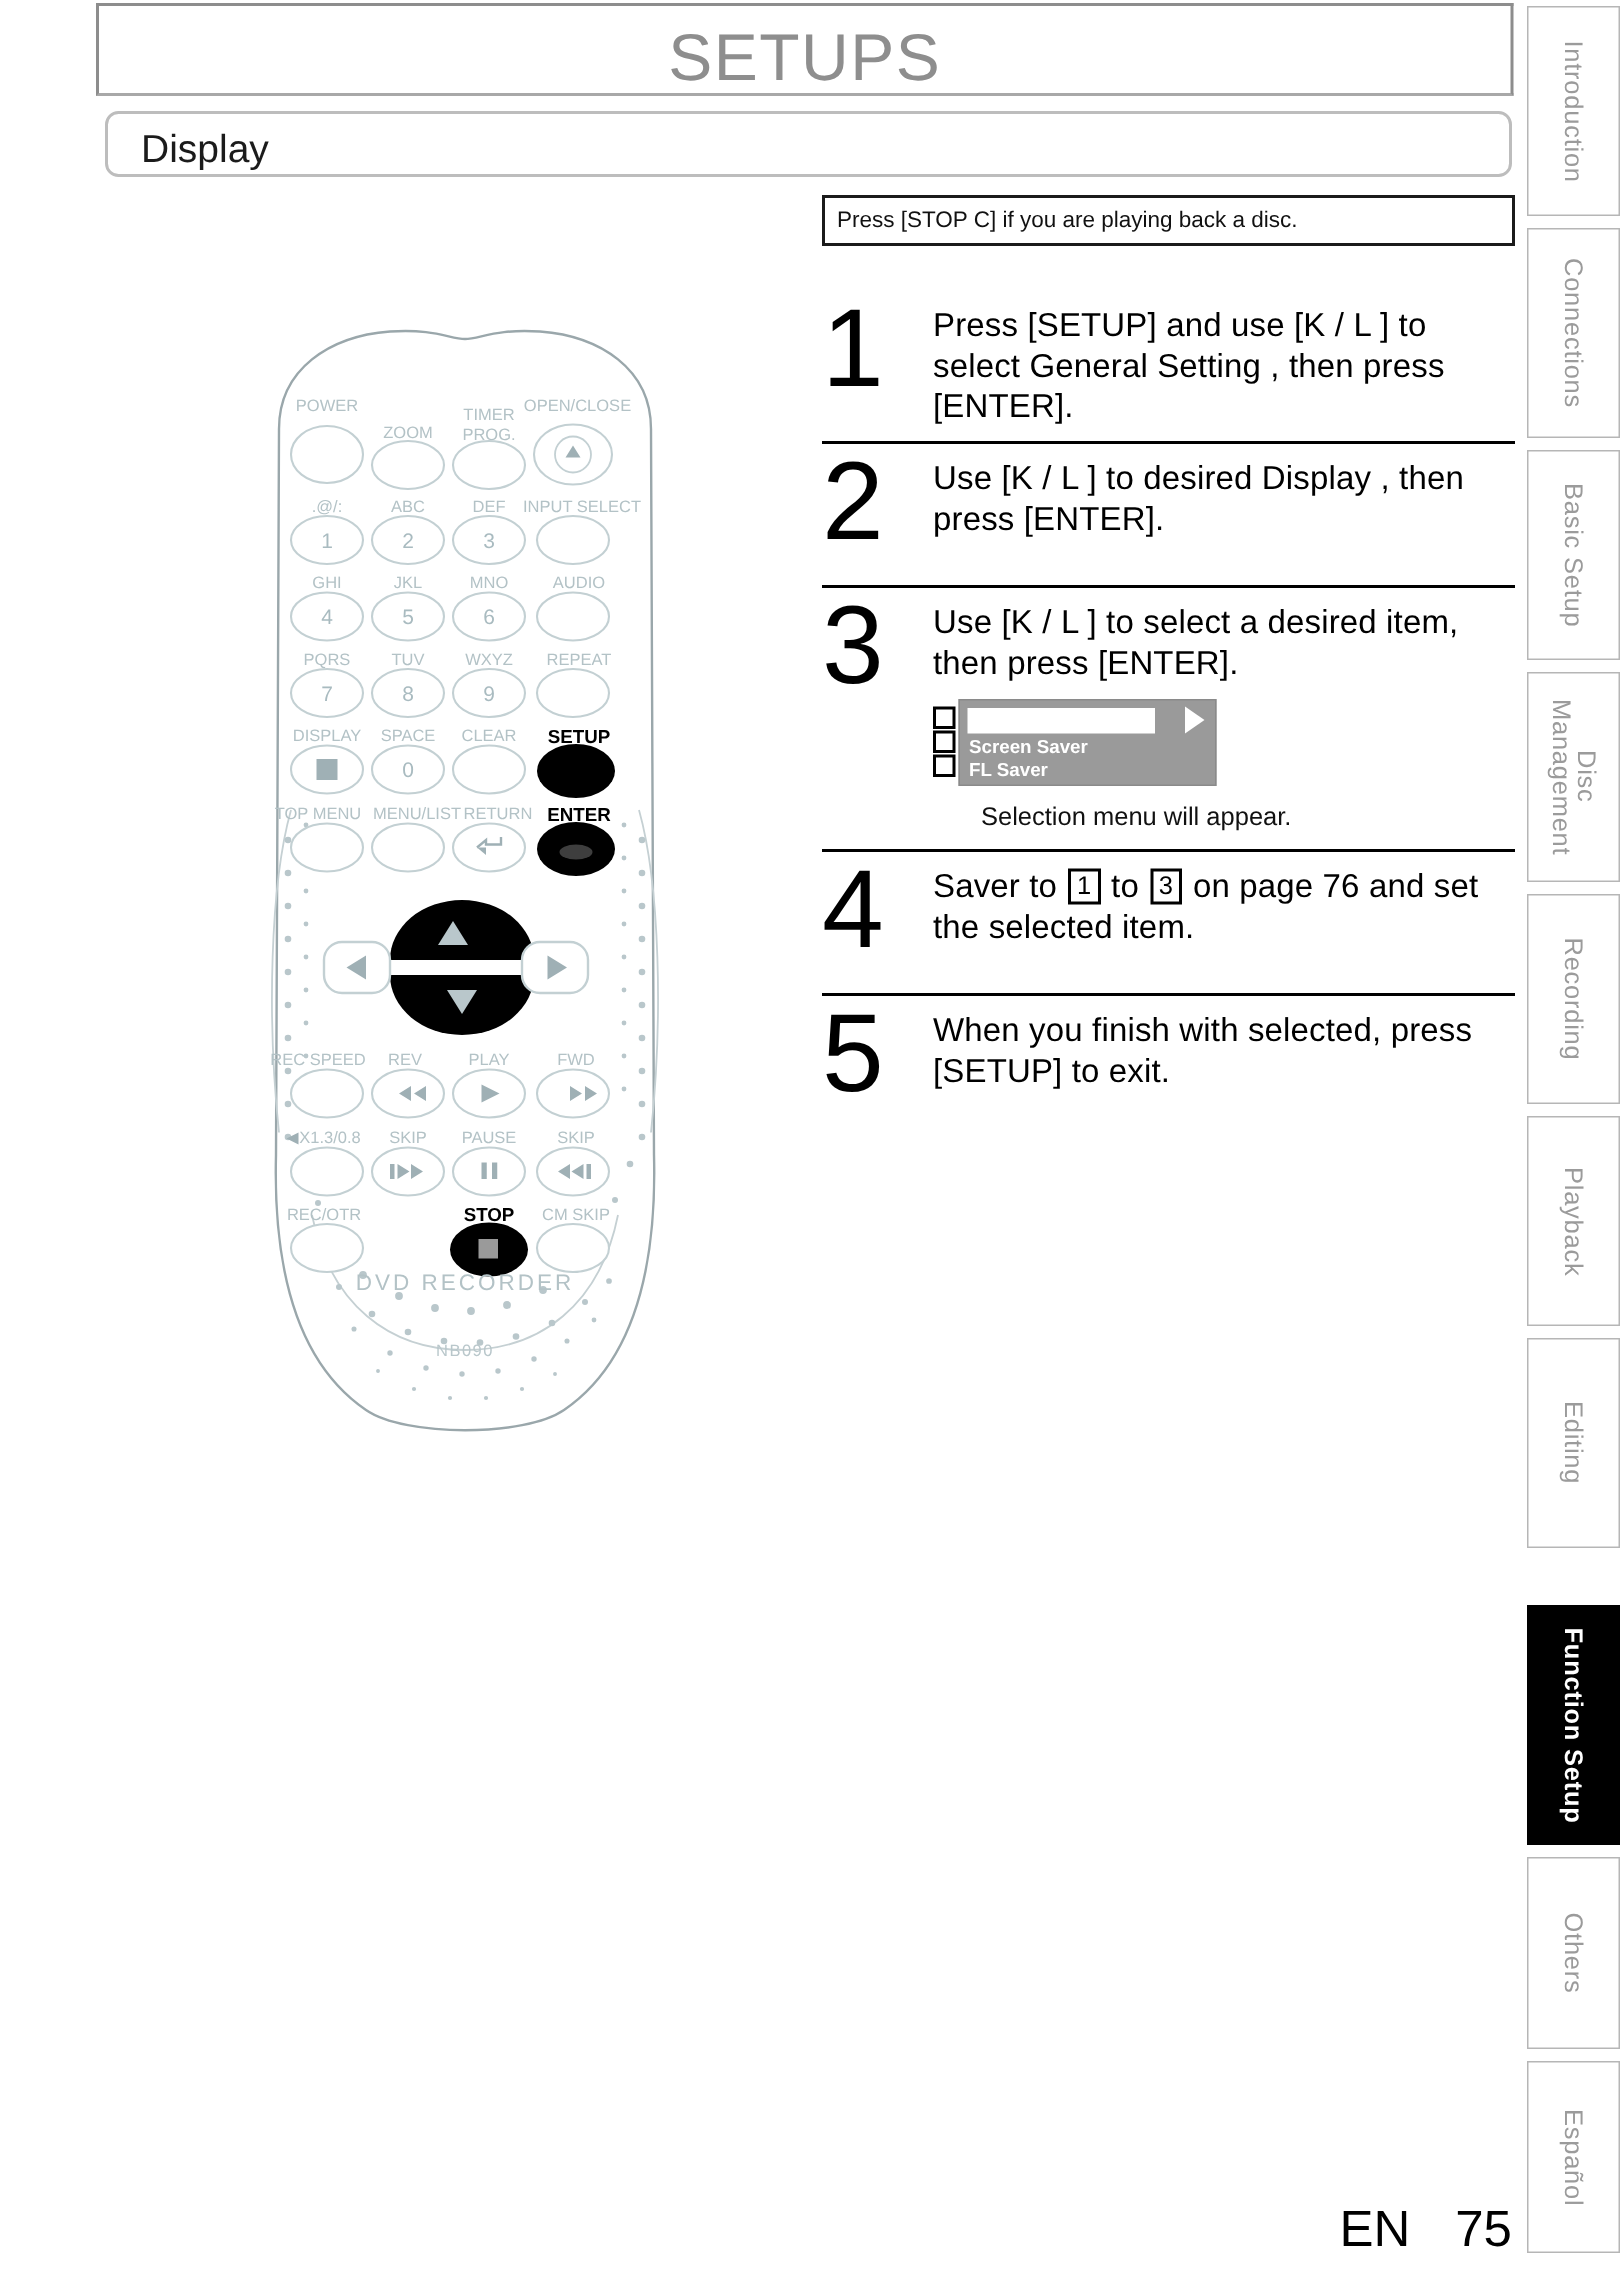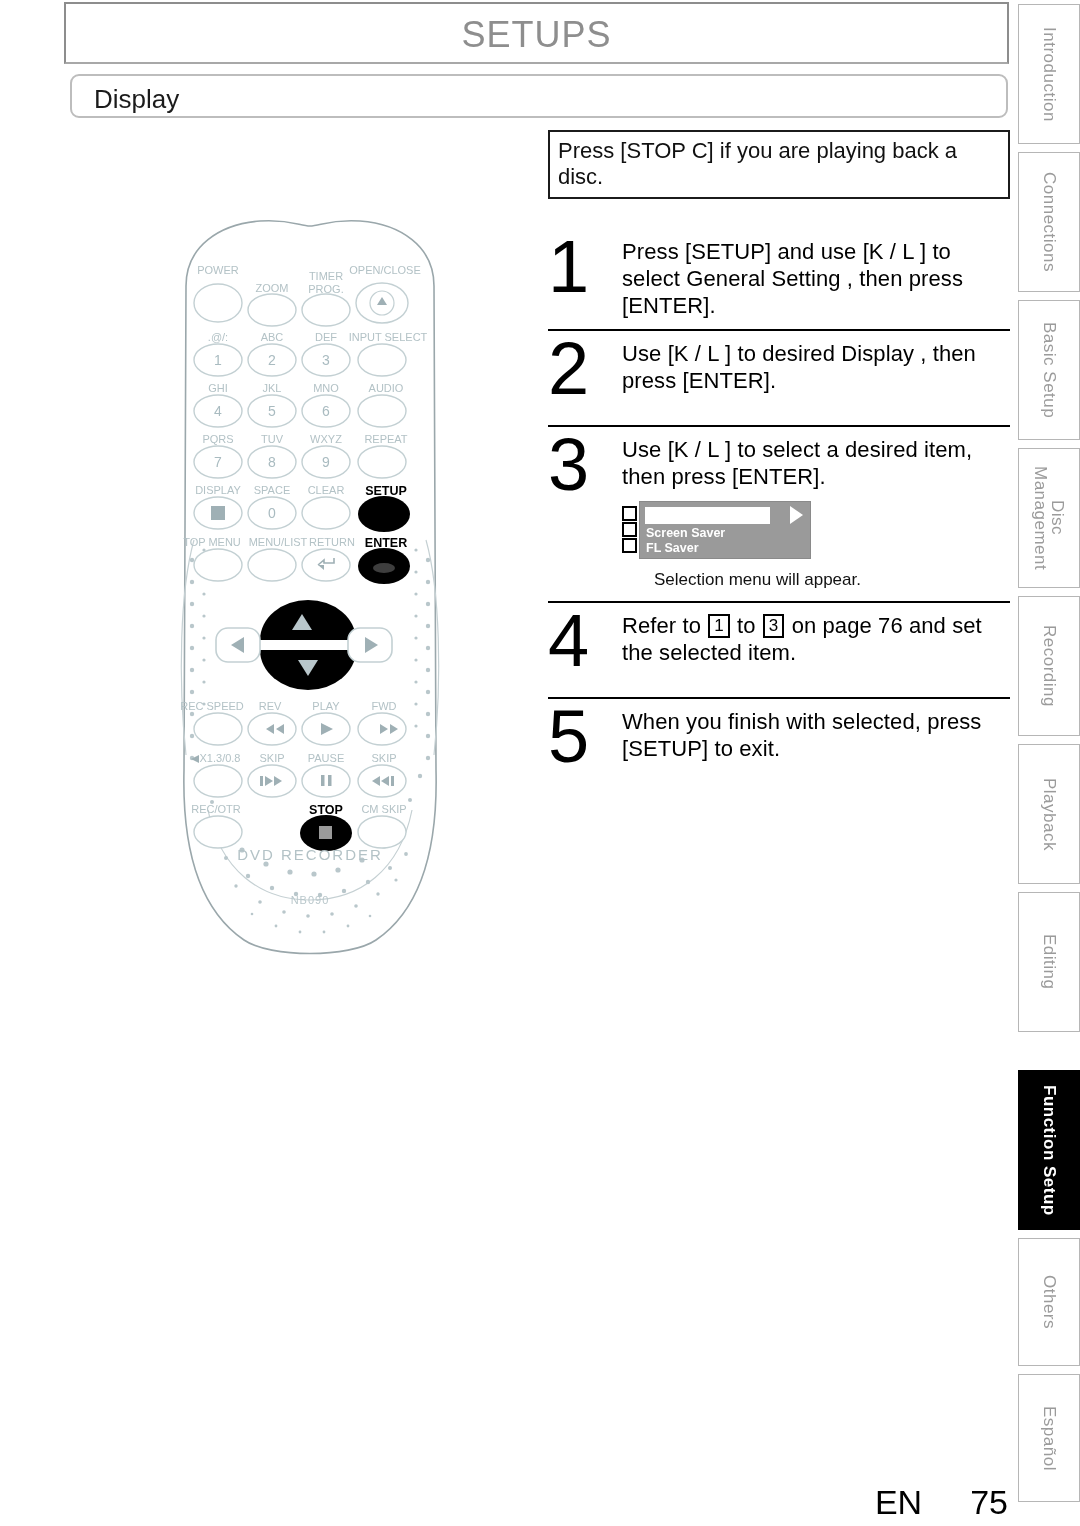--- a/index.html
+++ b/index.html
@@ -24,21 +24,21 @@
     width: 945px; height: 62px;
     border-left: 2px solid #8d8d8d;
     border-top: 2px solid #8d8d8d;
     border-right: 2px solid #8d8d8d;
     border-bottom: 2px solid #a8a8a8;
   }
   .header-title {
     position: absolute;
     left: 0; right: 0; top: 10px;
     text-align: center;
-    font-size: 36px;
+    font-size: 44px;
     letter-spacing: 1px;
     color: #8e8e8e;
   }
 
   
   .section-bar {
     position: absolute;
     left: 70px; top: 74px;
     width: 938px; height: 44px;
     border: 2px solid #bdbdbd;
@@ -102,21 +102,21 @@
 
   
   .instr {
     position: absolute;
     left: 548px; top: 130px;
     width: 462px;
   }
   .note-box {
     border: 2px solid #1b1b1b;
     padding: 6px 8px 7px 8px;
-    font-size: 22px;
+    font-size: 15px;
     color: #111;
     margin-bottom: 34px;
   }
   .step {
     position: relative;
     display: flex;
     align-items: flex-start;
     border-top: 2px solid #000;
     padding-top: 4px;
     min-height: 96px;
@@ -204,24 +204,24 @@
     padding: 0 4px;
     font-size: 17px;
     line-height: 1.2;
     vertical-align: 2px;
     margin: 0 1px;
   }
 
   
   .footer {
     position: absolute;
-    right: 72px; bottom: 4px;
+    right: 72px; bottom: 20px;
     display: flex;
     align-items: baseline;
-    gap: 48px;
+    gap: 30px;
     font-size: 34px;
     color: #000;
   }
 </style>
 </head>
 <body>
 
 <div id="page">
 
   <div class="header-box">
@@ -515,21 +515,21 @@
           </div>
         </div>
 
         <div class="step-caption">Selection menu will appear.</div>
       </div>
     </div>
 
     <div class="step">
       <div class="step-num">4</div>
       <div class="step-body">
-        <div class="step-text"><span>Refer to</span>
+        <div class="step-text"><span>Saver to</span>
           <span class="boxnum">1</span>
           <span>to</span>
           <span class="boxnum">3</span>
           <span>on page 76 and set the selected item.</span>
         </div>
       </div>
     </div>
 
     <div class="step">
       <div class="step-num">5</div>

